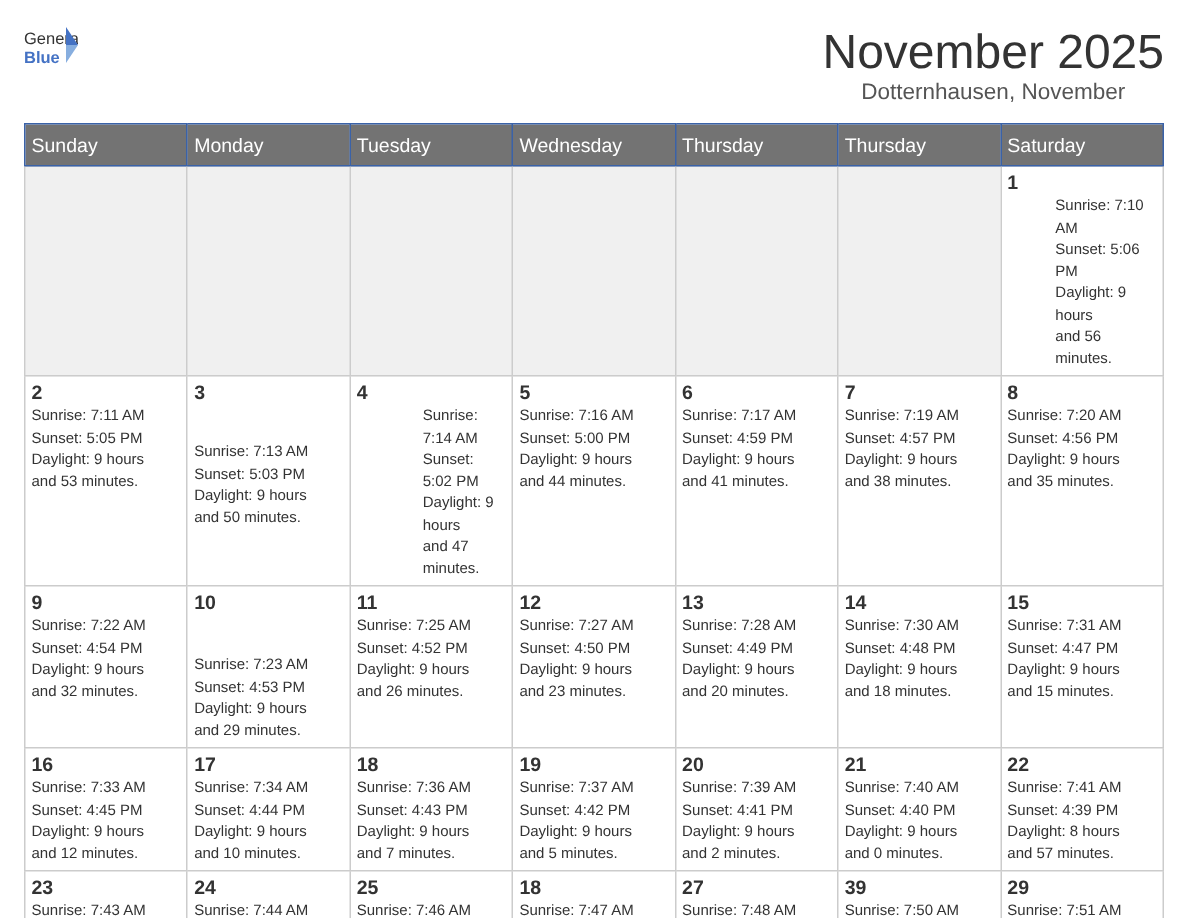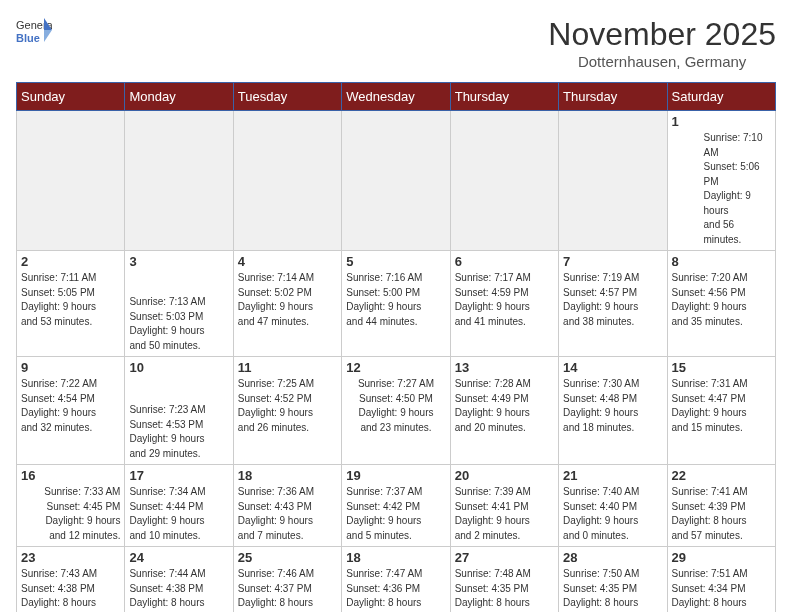--- a/index.html
+++ b/index.html
@@ -36,21 +36,21 @@
     .location-title {
       font-size: 15px;
       color: #555;
     }
     .calendar {
       width: 100%;
       border-collapse: collapse;
       border: 1px solid #ccc;
     }
     .calendar th {
-      background: #7f1d1d;
+      background: #737373;
       color: #fff;
       font-size: 13px;
       padding: 6px 4px;
       text-align: left;
       border: 1px solid #3a62a8;
       font-weight: normal;
     }
     .calendar td {
       border: 1px solid #ccc;
       vertical-align: top;
@@ -84,21 +84,21 @@
     <svg class="logo-icon" viewBox="0 0 36 30">
 
       <text x="0" y="13" font-size="11" fill="#333" font-family="Arial" font-weight="normal">General</text>
       <text x="0" y="26" font-size="11" fill="#4472C4" font-family="Arial" font-weight="bold">Blue</text>
       <polygon points="28,2 36,14 28,14" fill="#4472C4"></polygon>
       <polygon points="28,14 36,14 28,26" fill="#87AEDF"></polygon>
     </svg>
   </div>
   <div class="title-area">
     <div class="month-title">November 2025</div>
-    <div class="location-title">Dotternhausen, Germany</div>
+    <div class="location-title">Dotternhausen, November</div>
   </div>
 </div>
 
 <table class="calendar">
   <thead>
     <tr>
     <th>Sunday</th>
         <th>Monday</th>
         <th>Tuesday</th>
         <th>Wednesday</th>
@@ -133,21 +133,21 @@
         </td>
         <td>
           <span class="day-number">3</span>
           <div class="day-info" style="white-space: pre-line; margin-top: 26px;">Sunrise: 7:13 AM
 Sunset: 5:03 PM
 Daylight: 9 hours
 and 50 minutes.</div>
         </td>
         <td>
           <span class="day-number">4</span>
-          <div class="day-info" style="white-space: pre-line;">Sunrise: 7:14 AM
+          <div class="day-info" style="white-space: pre-line; margin-left: 44px;">Sunrise: 7:14 AM
 Sunset: 5:02 PM
 Daylight: 9 hours
 and 47 minutes.</div>
         </td>
         <td>
           <span class="day-number">5</span>
           <div class="day-info" style="white-space: pre-line;">Sunrise: 7:16 AM
 Sunset: 5:00 PM
 Daylight: 9 hours
 and 44 minutes.</div>
@@ -191,21 +191,21 @@
         </td>
         <td>
           <span class="day-number">11</span>
           <div class="day-info" style="white-space: pre-line;">Sunrise: 7:25 AM
 Sunset: 4:52 PM
 Daylight: 9 hours
 and 26 minutes.</div>
         </td>
         <td>
           <span class="day-number">12</span>
-          <div class="day-info" style="white-space: pre-line; text-align: center;">Sunrise: 7:27 AM
+          <div class="day-info" style="white-space: pre-line;">Sunrise: 7:27 AM
 Sunset: 4:50 PM
 Daylight: 9 hours
 and 23 minutes.</div>
         </td>
         <td>
           <span class="day-number">13</span>
           <div class="day-info" style="white-space: pre-line;">Sunrise: 7:28 AM
 Sunset: 4:49 PM
 Daylight: 9 hours
 and 20 minutes.</div>
@@ -221,21 +221,21 @@
           <span class="day-number">15</span>
           <div class="day-info" style="white-space: pre-line;">Sunrise: 7:31 AM
 Sunset: 4:47 PM
 Daylight: 9 hours
 and 15 minutes.</div>
         </td>
       </tr>
       <tr>
         <td>
           <span class="day-number">16</span>
-          <div class="day-info" style="white-space: pre-line; text-align: right;">Sunrise: 7:33 AM
+          <div class="day-info" style="white-space: pre-line;">Sunrise: 7:33 AM
 Sunset: 4:45 PM
 Daylight: 9 hours
 and 12 minutes.</div>
         </td>
         <td>
           <span class="day-number">17</span>
           <div class="day-info" style="white-space: pre-line;">Sunrise: 7:34 AM
 Sunset: 4:44 PM
 Daylight: 9 hours
 and 10 minutes.</div>
@@ -306,21 +306,21 @@
 and 48 minutes.</div>
         </td>
         <td>
           <span class="day-number">27</span>
           <div class="day-info" style="white-space: pre-line;">Sunrise: 7:48 AM
 Sunset: 4:35 PM
 Daylight: 8 hours
 and 46 minutes.</div>
         </td>
         <td>
-          <span class="day-number">28</span>
+          <span class="day-number">39</span>
           <div class="day-info" style="white-space: pre-line;">Sunrise: 7:50 AM
 Sunset: 4:35 PM
 Daylight: 8 hours
 and 44 minutes.</div>
         </td>
         <td>
           <span class="day-number">29</span>
           <div class="day-info" style="white-space: pre-line;">Sunrise: 7:51 AM
 Sunset: 4:34 PM
 Daylight: 8 hours

